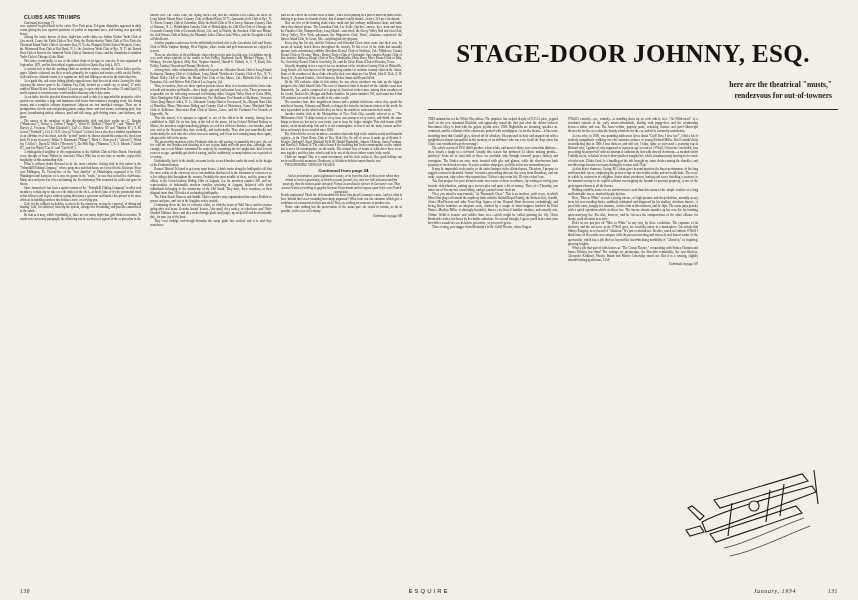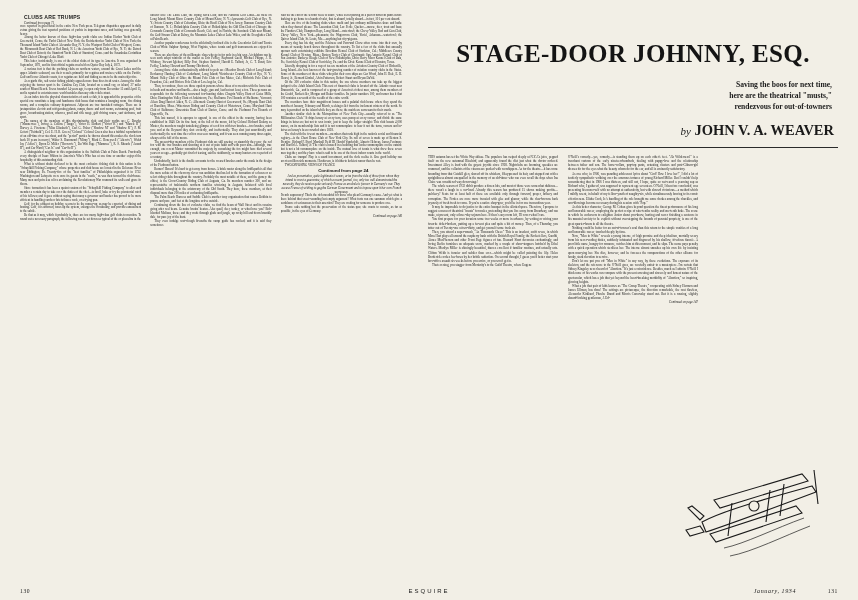--- a/index.html
+++ b/index.html
@@ -252,29 +252,24 @@
         </div>
       </div>
     </div>
 
     <div class="gutter"></div>
 
     <div class="right-page">
       <h1 class="title">STAGE-DOOR JOHNNY, ESQ.</h1>
 
       <div class="deck">
-        <div>Saving the boos for next time,</div>
         <div>here are the theatrical "musts,"</div>
         <div>rendezvous for out-of-towners</div>
       </div>
 
-      <div class="byline">
-        <span class="by">by</span>
-        <span>JOHN V. A. WEAVER</span>
-      </div>
 
       <div class="rule"></div>
 
       <div class="right-cols">
         <div class="rcol">
           <p style="text-indent:0">THIS autumn has set the White Way ablaze. The populace has swiped deeply at N.Y.A's juice, pepped itself on the new autumnal Bluebird, and apparently found the diet just what the doctor ordered. Investment Alley is loud with the gayest joyride since 1928. Nightclubs are booming, speakies are crammed, and the cellarists of the cinema are packed with worshippers. As for the theatre—it has come bounding from that Catskill glen, shaved off its whiskers, b'keypressed its hair, and stepped out with a sprightliness almost unequalled in the memory of an old-timer who can even recall the days when Ina Claire was considered way down-stage!</p>
           <p>The whole season of 1932 didn't produce a dozen hits, and most of those were somewhat dubious—there wasn't a laugh in a car-load. Already this season has produced 15 shows making profits—pulckery? Seats for at least half of these are available only through forward, prayer, bribery and corruption. The Forties are once more frenzied with glee and glamor, while the dear-browns back joyously of fresh fresh to come. If you're a native shop-goer, you'd be in for one tremendous year.</p>
           <p>It may be impossible to do justice to the entire banquet in the allotted space. Therefore, I propose to suggest a menu of theatrical "musts" for males, pretending that you live away from Broadway, and can make, at present, only a three-day sojourn here. If there's any room left, I'll cover what I can.</p>
           <p>You first prepare for your invasion some two weeks or more in advance, by writing or wiring your favorite ticket-brokers, putting up a fervent plea and quite a bit of money. Then, of a Thursday, you totter out of Twenty-one at two-thirty, and get yourself some fresh air.</p>
           <p>Then, you attend a super-smash, "As Thousands Cheer." This is an insolent, swift revue, in which Moss Hart plays all around the raspberry bush with the British Royal Family, the Rockefellers, Gandhi, Aimee MacPherson and other Front Page figures of fun. Hassard Short decorates enchantingly, and Irving Berlin furnishes an adequate score, marked by a couple of show-stoppers hotcha'd by Ethel Waters. Marilyn Miller is shiningly beautiful, dances excellent if familiar routines, and actually acts. Clifton Webb is funnier and subtler than ever—which might be called painting the lily. Helen Broderick evokes hee-haws by her brittle sadaction. On second thought, I guess you'd better start your box-office assault six weeks before you arrive, or you won't get in.</p>

